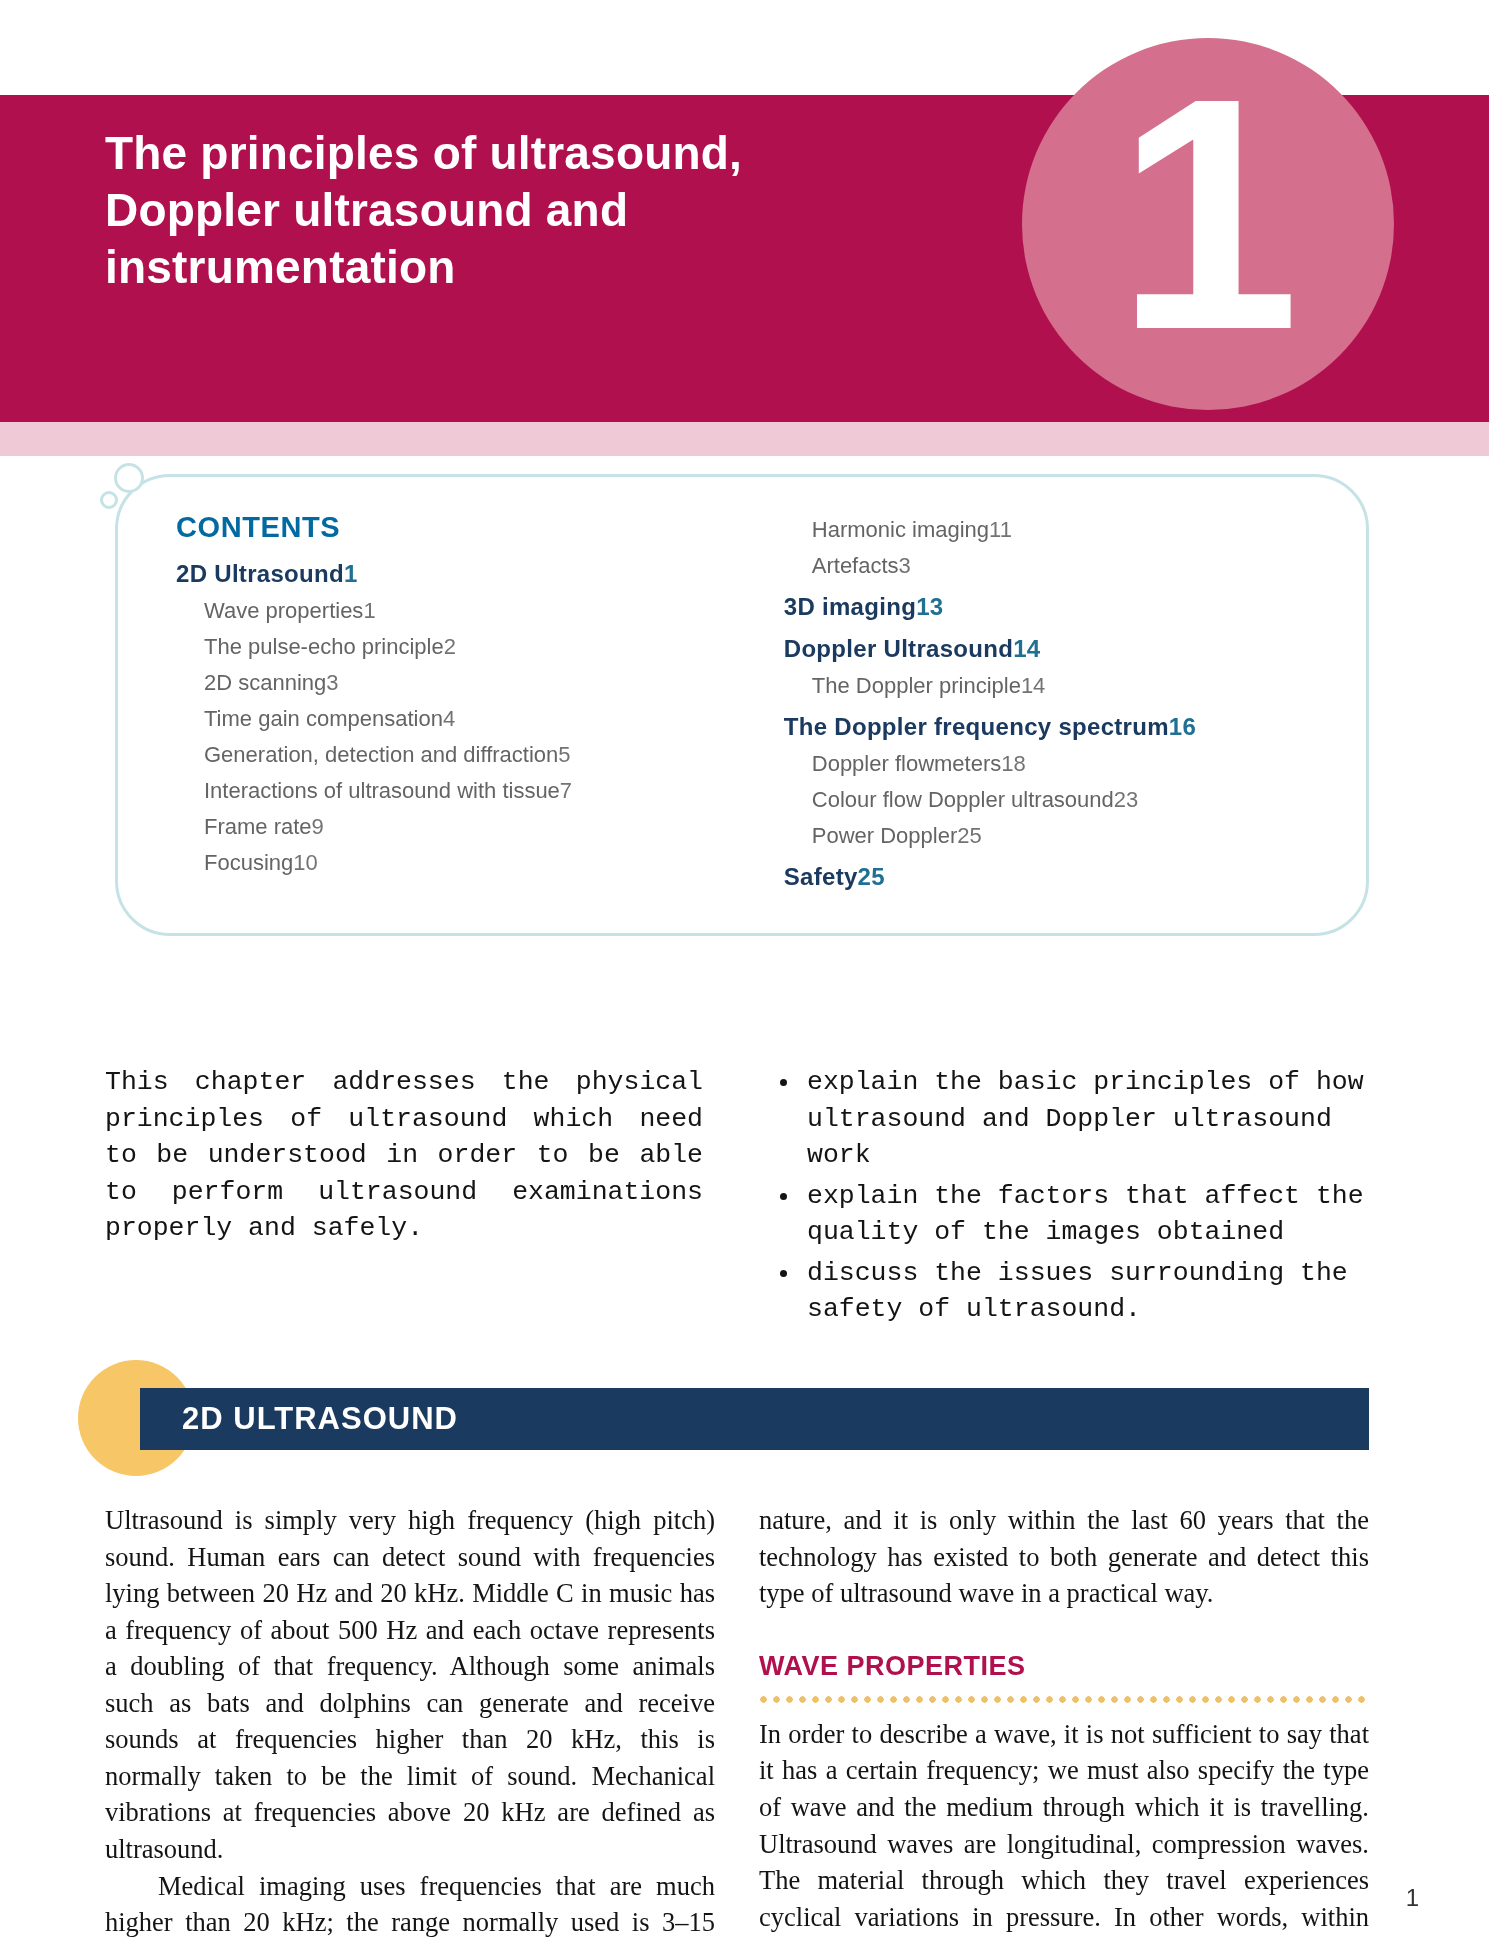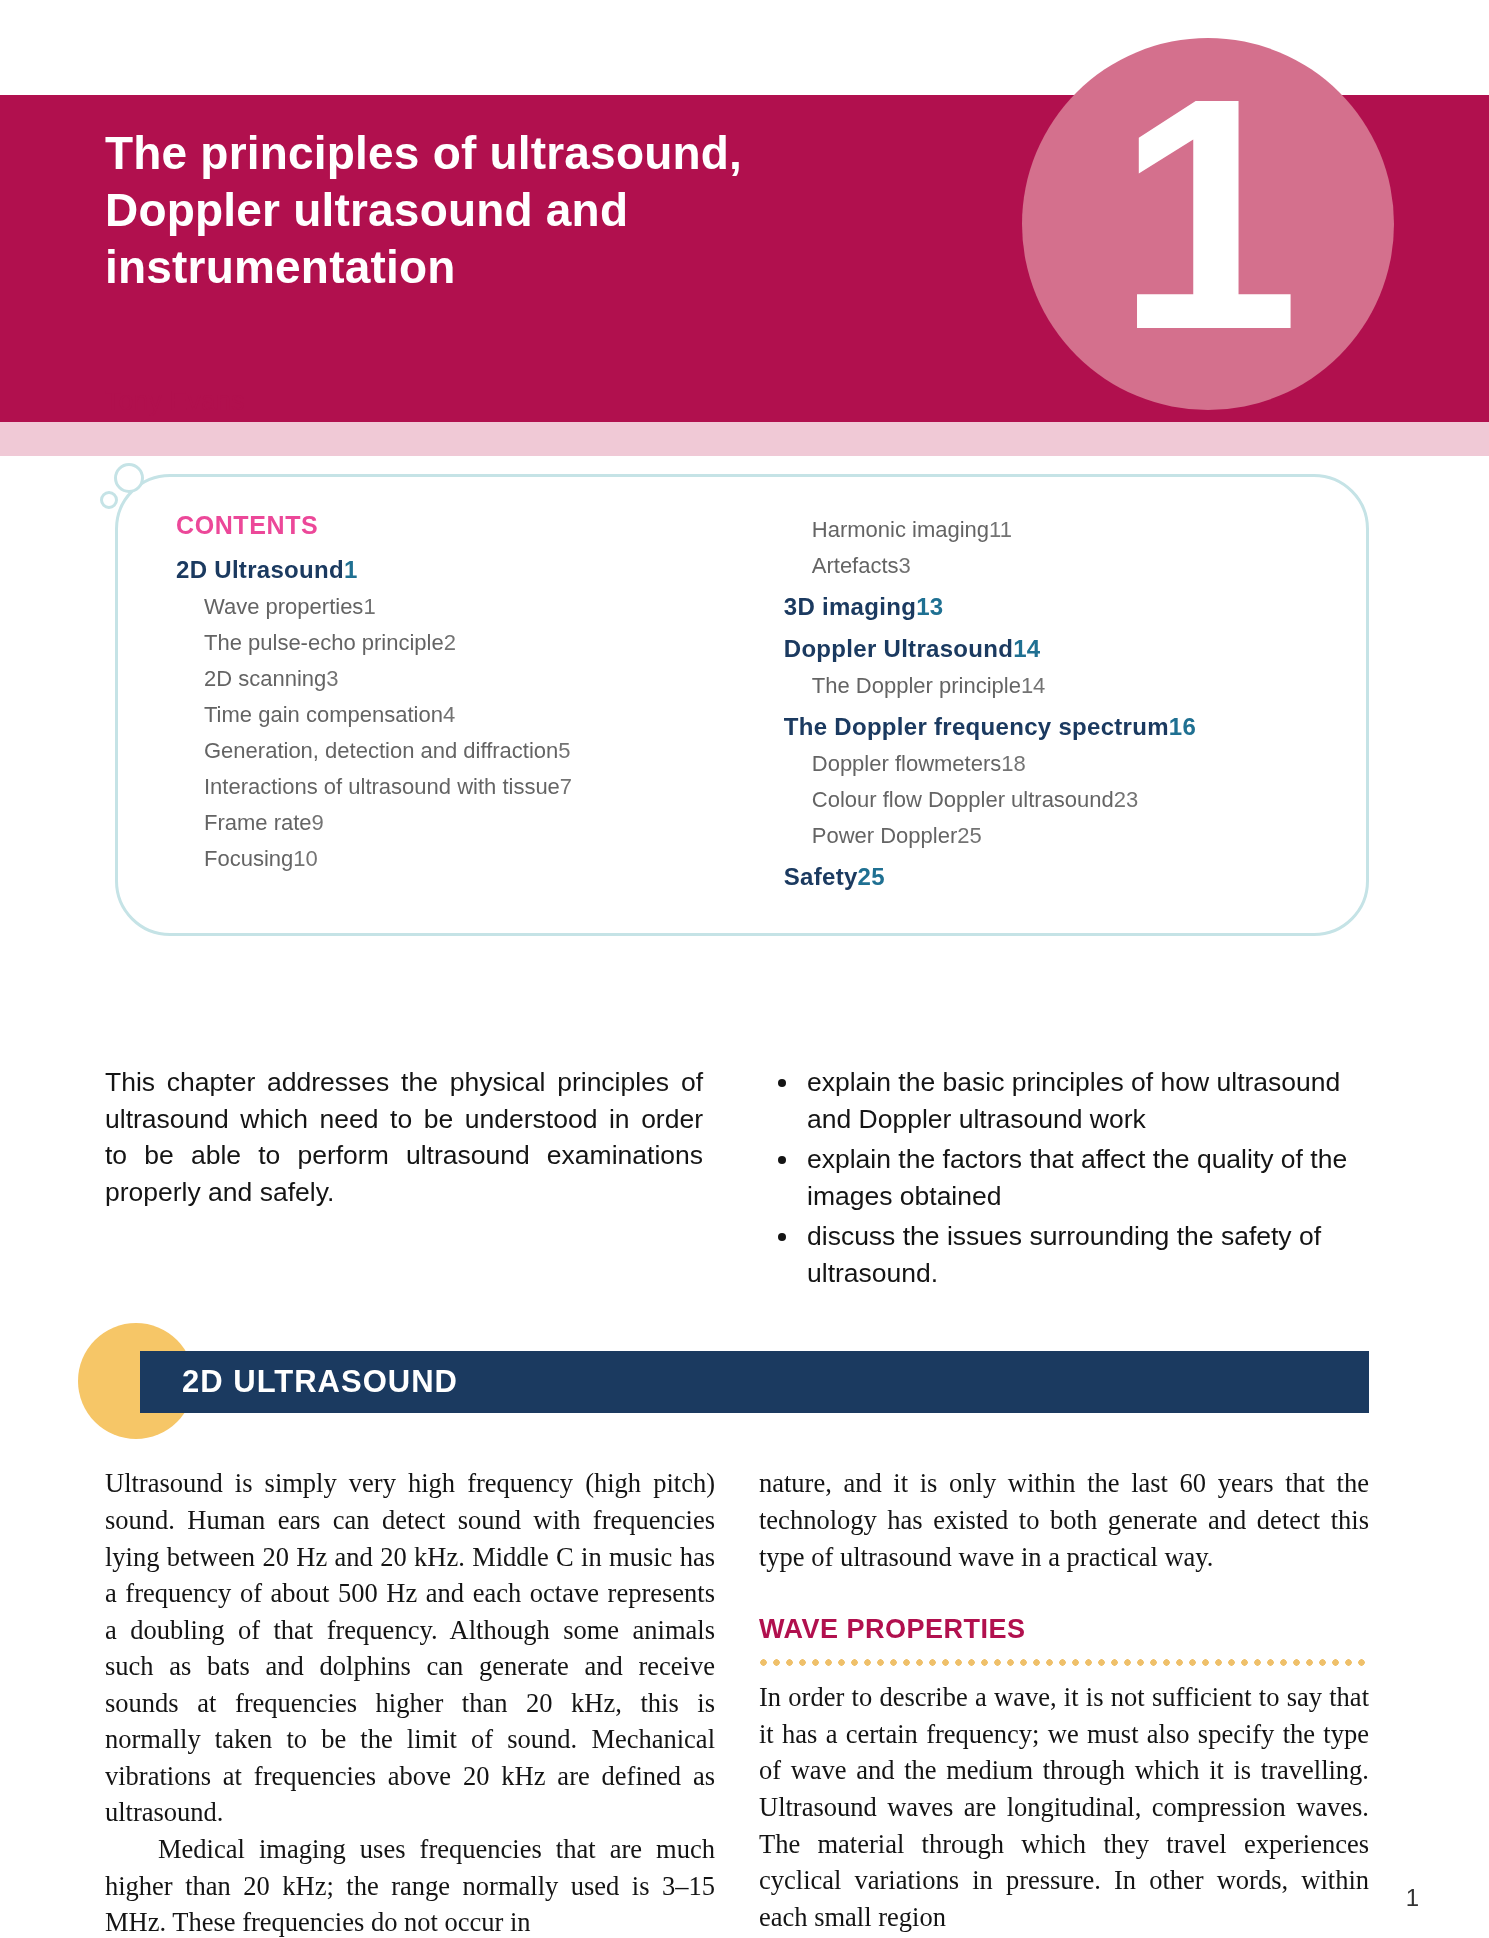--- a/index.html
+++ b/index.html
@@ -61,36 +61,36 @@
     padding:34px 55px 42px 58px;
     display:flex; gap:70px;
     background:#ffffff;
   }
   .bubble { position:absolute; border:3px solid #c5e3e6; border-radius:50%; background:#ffffff; }
   .bubble-lg { width:30px; height:30px; left:-4px; top:-14px; }
   .bubble-sm { width:18px; height:18px; left:-18px; top:14px; }
   .toc-col { flex:1; }
   .toc-col.left { flex:1.02; }
   .contents-heading {
-    color:#ec4899; font-size:25px; font-weight:700; letter-spacing:0.6px;
+    color:#0369a1; font-size:29px; font-weight:700; letter-spacing:0.6px;
     margin-bottom:16px;
   }
   .toc-row { display:flex; align-items:baseline; }
   .toc-row.l1 { color:#1b3a60; font-size:24px; font-weight:600; margin-top:14px; letter-spacing:0.3px; }
   .toc-row.sub { color:#646464; font-size:22px; margin-top:10px; }
   .toc-row.sub .toc-label { padding-left:28px; }
   .toc-row .toc-page { color:#737373; }
   .toc-row.l1 .toc-page { font-weight:700; color:#1f7092; }
   .toc-col.right { padding-top:2px; }
 
   
   .intro {
     margin:128px 120px 0 105px;
     display:flex; gap:68px;
-    font-family:Liberation Sans, sans-serif;
+    font-family:Liberation Mono, monospace;
     font-size:26.5px; line-height:1.38; color:#141414;
   }
   .intro-col { flex:1; text-align:justify; }
   .intro-col p.indent { text-indent:2em; }
   .intro-bullets { list-style:disc; padding-left:30px; text-align:left; }
   .intro-bullets li { margin-bottom:4px; padding-left:6px; }
 
   
   .section-wrap {
     position:relative;

